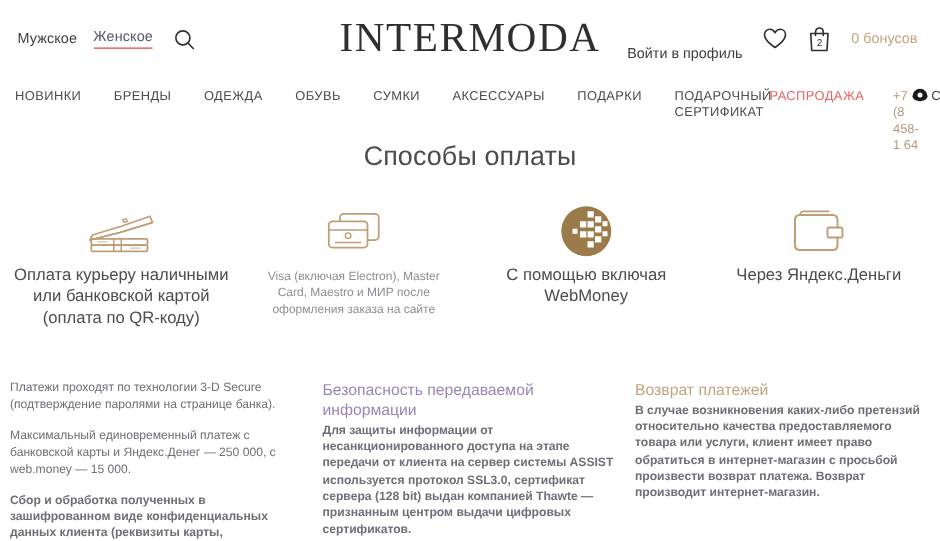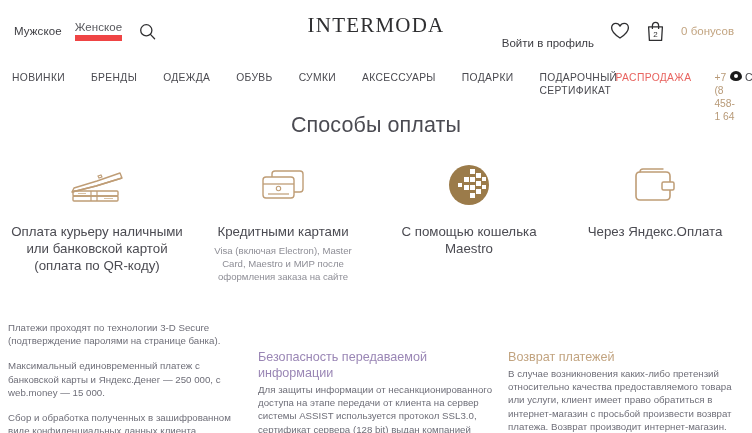--- a/index.html
+++ b/index.html
@@ -22,32 +22,32 @@
   }
   .topbar-left { display: flex; align-items: center; gap: 13px; }
   .gender-link {
     font-size: 11.5px;
     color: #3d3d42;
     letter-spacing: .1px;
     white-space: nowrap;
   }
   .gender-link.active {
     color: #59595e;
-    border-bottom: 6px solid #ef4444;
+    border-bottom: 1px solid #ef4444;
     padding-bottom: 2px;
   }
   .search-icon { margin-left: 4px; display:flex; align-items:center; }
 
   .logo {
     position: absolute;
     left: 0; right: 0;
     top: 13px;
     text-align: center;
     font-family: "Liberation Serif", serif;
-    font-size: 21px;
+    font-size: 33px;
     letter-spacing: 1.2px;
     color: #2f2f31;
     pointer-events: none;
   }
 
   .topbar-right {
     margin-left: auto;
     display: flex;
     align-items: center;
     gap: 16px;
@@ -138,21 +138,20 @@
     padding: 0 4px;
   }
   .method { flex: 1; text-align: center; padding: 0 6px; }
   .method-icon {
     height: 52px;
     display: flex;
     align-items: center;
     justify-content: center;
   }
   .method-title {
-    margin-top: 12px;
     font-size: 13.3px;
     color: #4b4b52;
     line-height: 17px;
   }
   .method-desc {
     margin-top: 4px;
     font-size: 9.6px;
     color: #8e8e96;
     line-height: 13px;
     padding: 0 12px;
@@ -164,31 +163,30 @@
     margin-top: 38px;
     padding: 0 8px;
     gap: 14px;
   }
   .col { flex: 1; }
   .col-head {
     font-size: 12.6px;
     line-height: 16px;
     margin-bottom: 2px;
     font-weight: 400;
-    margin-top: 28px;
   }
   .col-head.violet { color: #9a86b5; }
   .col-head.tan { color: #c2a480; }
   .col-body {
     font-size: 9.7px;
     line-height: 13.2px;
     color: #6e6e78;
   }
   .col-body p { margin-bottom: 12px; }
-  .col-body p:last-child { margin-bottom: 0; }
+  .col-body p:last-child { margin-bottom: 0; font-weight: bold; }
   .col-body.tight p { margin-bottom: 0; }
 </style>
 </head>
 <body>
 
 <div class="page">
 
   <div class="topbar">
     <div class="topbar-left">
       <span class="gender-link">Мужское</span>
@@ -266,21 +264,20 @@
     <div class="method">
       <div class="method-icon">
         <svg width="54" height="42" viewBox="0 0 54 42" fill="none">
           <rect x="16" y="7" width="31" height="21" rx="3" stroke="#bf9d76" stroke-width="1.4"></rect>
           <rect x="7" y="13" width="31" height="21" rx="3" fill="#ffffff" stroke="#bf9d76" stroke-width="1.4"></rect>
           <line x1="7" y1="20" x2="38" y2="20" stroke="#bf9d76" stroke-width="1.3"></line>
           <circle cx="22.5" cy="24.5" r="2.2" stroke="#bf9d76" stroke-width="1.1"></circle>
           <line x1="12" y1="30" x2="33" y2="30" stroke="#bf9d76" stroke-width="1.2"></line>
         </svg>
       </div>
-      <div class="method-title">Кредитными картами</div>
       <div class="method-desc">Visa (включая Electron), Master Card, Maestro и МИР после оформления заказа на сайте</div>
     </div>
 
     <div class="method">
       <div class="method-icon">
         <svg width="50" height="50" viewBox="0 0 50 50" fill="none">
           <circle cx="25" cy="25" r="20" fill="#9b7b4a"></circle>
           <g fill="#ffffff">
             <rect x="26" y="9" width="5" height="5"></rect>
             <rect x="32" y="13" width="5" height="5"></rect>
@@ -290,33 +287,33 @@
             <rect x="26" y="25" width="5" height="5"></rect>
             <rect x="20" y="25" width="5" height="5"></rect>
             <rect x="32" y="29" width="5" height="5"></rect>
             <rect x="26" y="33" width="5" height="5"></rect>
             <rect x="38" y="17" width="4" height="4"></rect>
             <rect x="38" y="25" width="4" height="4"></rect>
             <rect x="14" y="23" width="4" height="4"></rect>
           </g>
         </svg>
       </div>
-      <div class="method-title">С помощью кошелька Maestro</div>
+      <div class="method-title">С помощью включая WebMoney</div>
       <div class="method-desc"></div>
     </div>
 
     <div class="method">
       <div class="method-icon">
         <svg width="50" height="42" viewBox="0 0 50 42" fill="none">
           <path d="M6 12 C6 9.5 7.6 8 10 8 H36 C38.4 8 40 9.5 40 12 V32 C40 34.5 38.4 36 36 36 H10 C7.6 36 6 34.5 6 32 Z" stroke="#bf9d76" stroke-width="1.6" stroke-linejoin="round"></path>
           <path d="M10 8 C10 8 10 5 13 5 H33" stroke="#bf9d76" stroke-width="1.4" stroke-linecap="round"></path>
           <rect x="32" y="18" width="12" height="8" rx="1.5" fill="#ffffff" stroke="#bf9d76" stroke-width="1.5"></rect>
         </svg>
       </div>
-      <div class="method-title">Через Яндекс.Оплата</div>
+      <div class="method-title">Через Яндекс.Деньги</div>
       <div class="method-desc"></div>
     </div>
 
   </div>
 
   <div class="bottom">
 
     <div class="col">
       <div class="col-body">
         <p>Платежи проходят по технологии 3-D Secure (подтверждение паролями на странице банка).</p>

